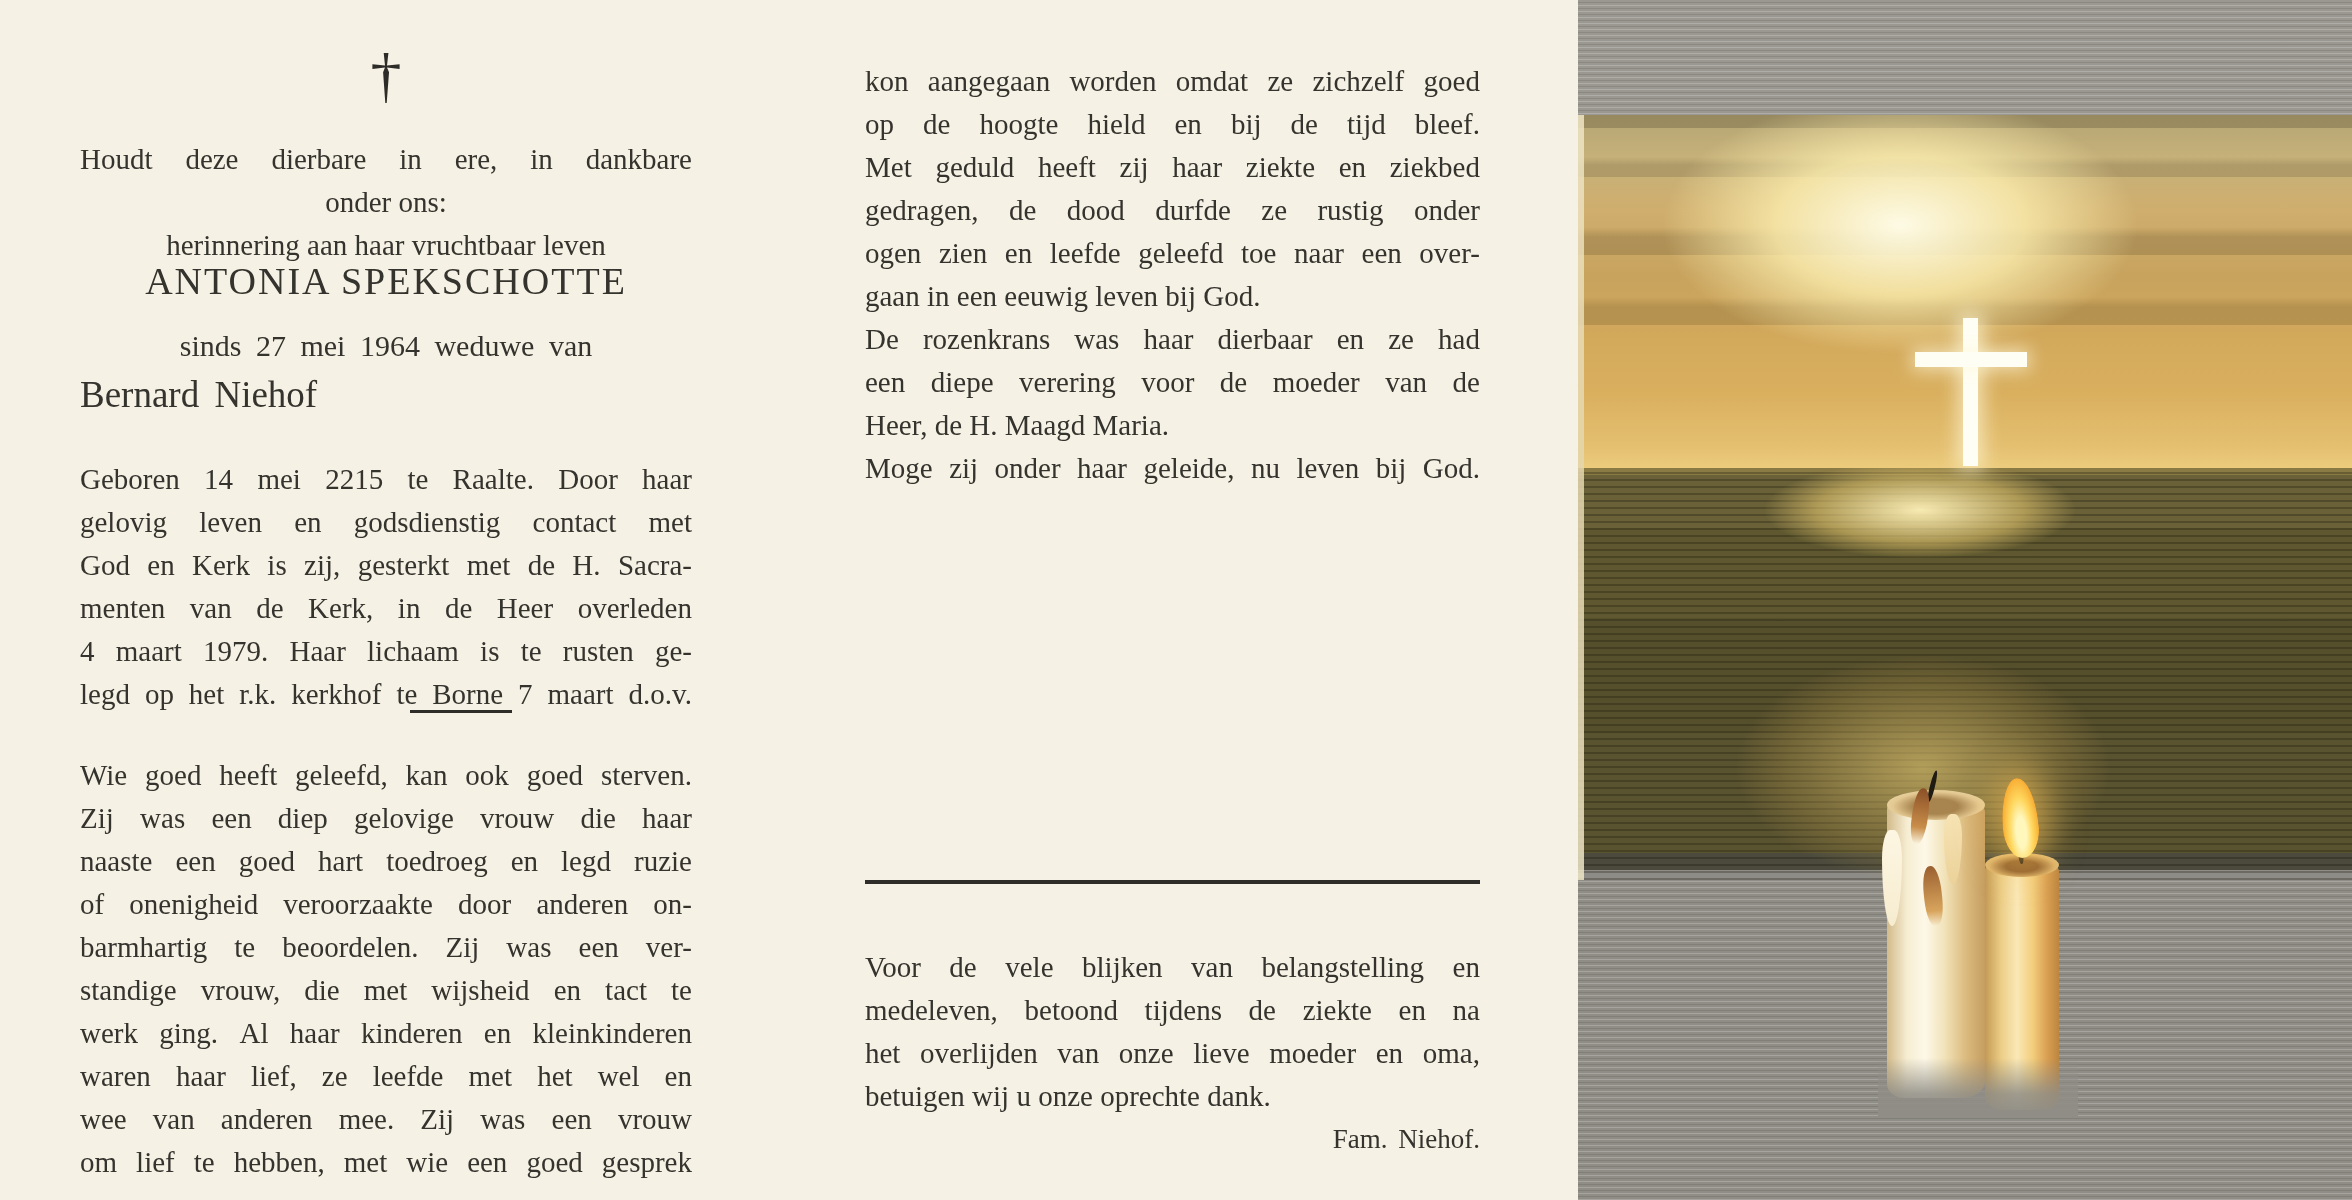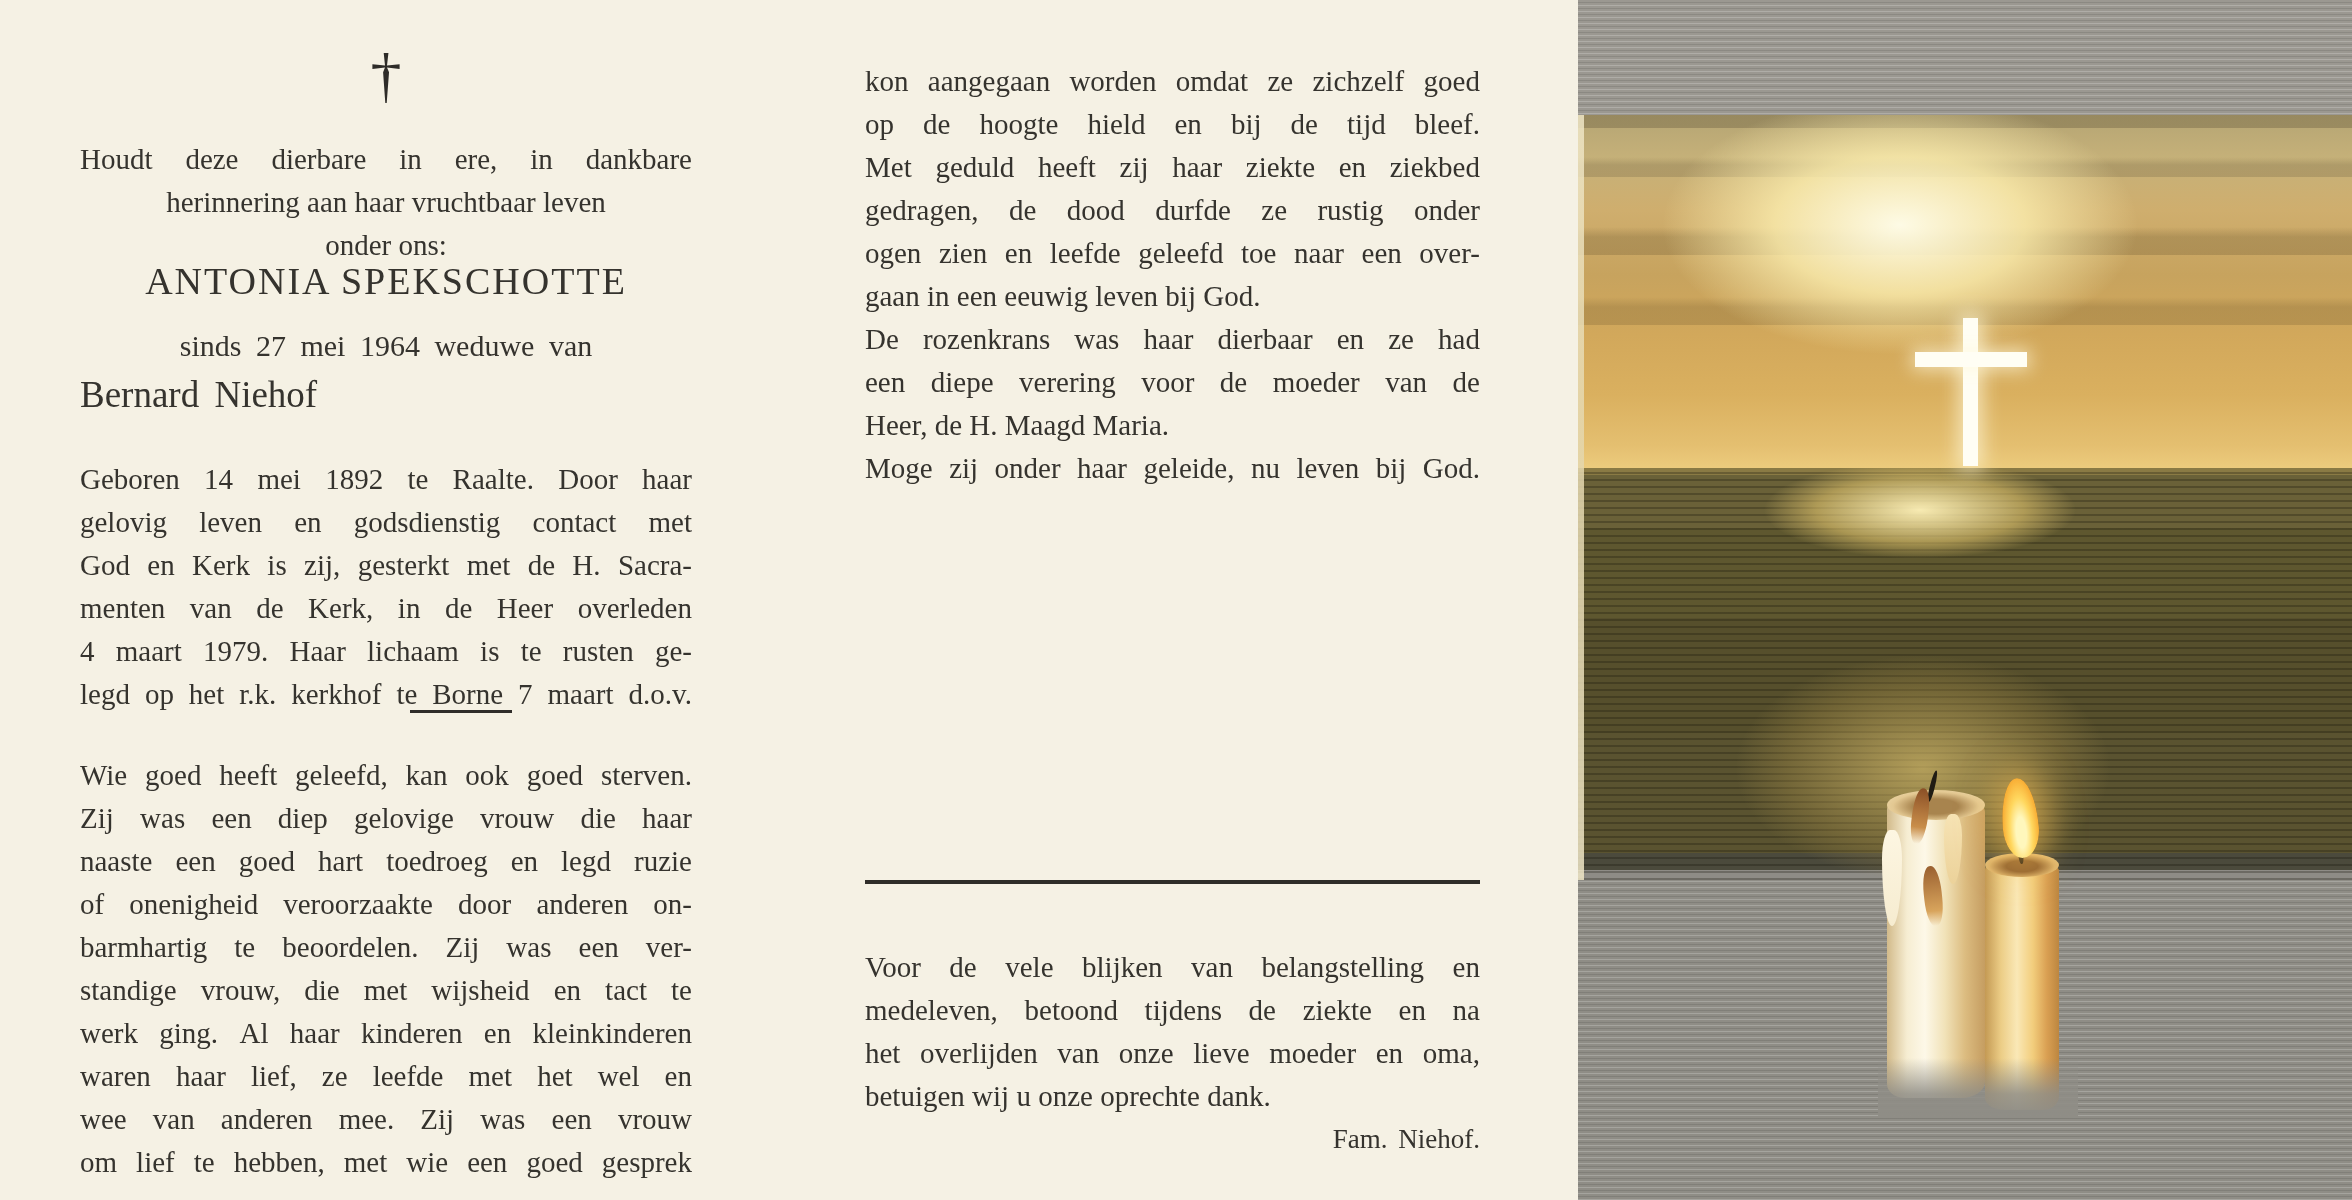--- a/index.html
+++ b/index.html
@@ -161,36 +161,36 @@
     <div class="block centered" style="top:118px;">
         <div class="tline stretch">
           <span>Houdt</span>
           <span>deze</span>
           <span>dierbare</span>
           <span>in</span>
           <span>ere,</span>
           <span>in</span>
           <span>dankbare</span>
         </div>
+        <div class="tline" style="white-space: nowrap;">onder ons:</div>
         <div class="tline" style="white-space: nowrap;">herinnering aan haar vruchtbaar leven</div>
-        <div class="tline" style="white-space: nowrap;">onder ons:</div>
       </div>
 
     <div id="deceased-name">ANTONIA SPEKSCHOTTE</div>
 
     <div id="widow-line">sinds 27 mei 1964 weduwe van</div>
 
     <div id="husband-name">Bernard Niehof</div>
 
     <div class="block lefted" style="top:438px;">
         <div class="tline stretch">
           <span>Geboren</span>
           <span>14</span>
           <span>mei</span>
-          <span>1892</span>
+          <span>2215</span>
           <span>te</span>
           <span>Raalte.</span>
           <span>Door</span>
           <span>haar</span>
         </div>
         <div class="tline stretch">
           <span>gelovig</span>
           <span>leven</span>
           <span>en</span>
           <span>godsdienstig</span>

